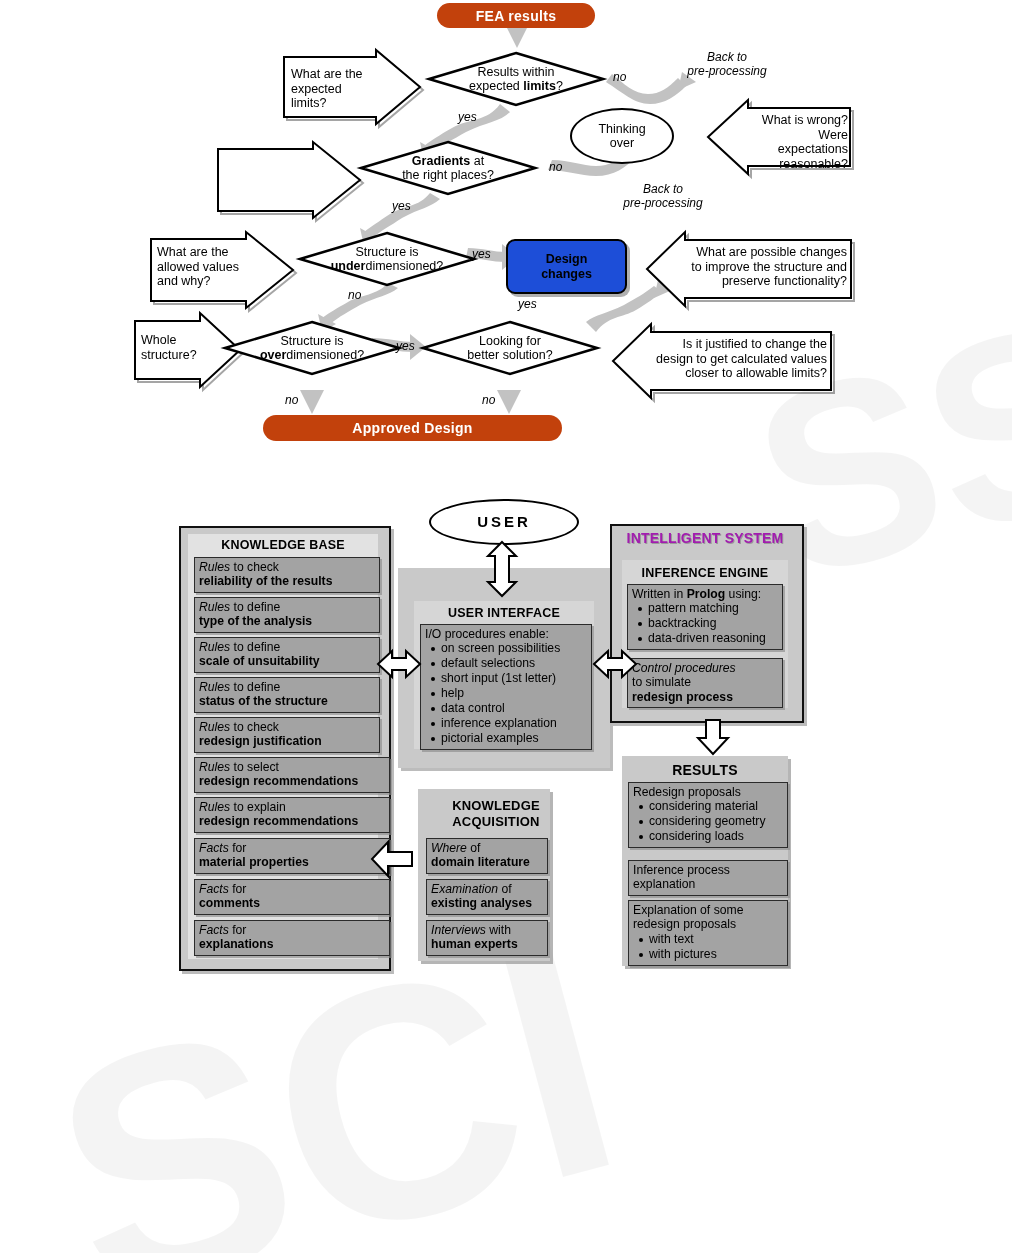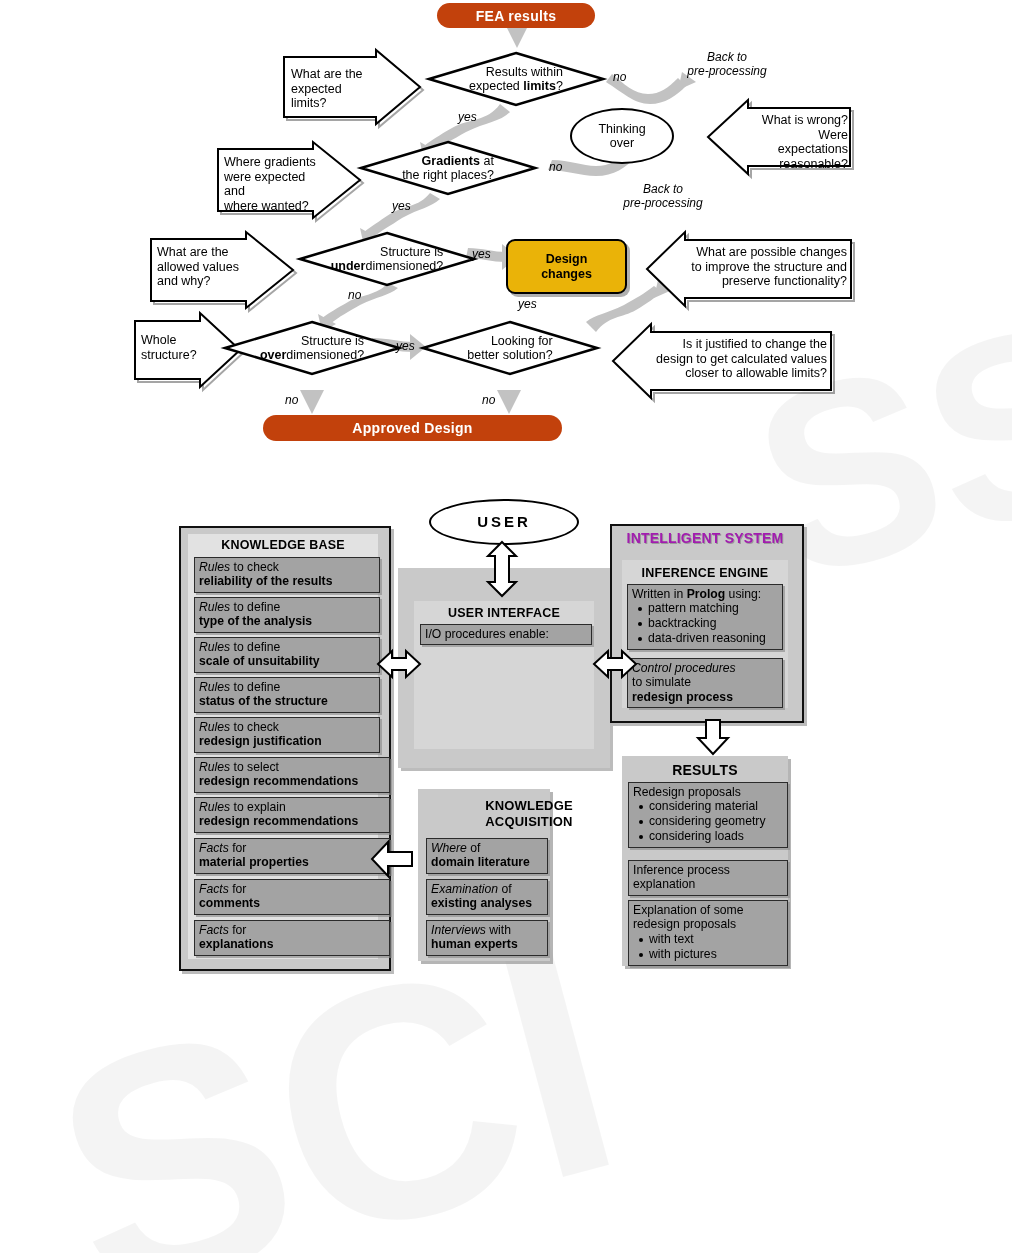--- a/index.html
+++ b/index.html
@@ -14,29 +14,29 @@
   
   .pill{position:absolute;background:#c2410c;border-radius:14px;color:#fff;
         font-weight:bold;display:flex;align-items:center;justify-content:center;
         letter-spacing:.3px;}
 
   
   .dia{position:absolute;}
   .dia svg{position:absolute;left:0;top:0;overflow:visible;}
   .dia .txt{position:absolute;left:0;top:0;width:100%;height:100%;
             display:flex;align-items:center;justify-content:center;
-            text-align:right;line-height:1.16;font-size:12.5px;}
+            text-align:center;line-height:1.16;font-size:12.5px;}
 
   
   .callout{position:absolute;}
   .callout svg{position:absolute;left:0;top:0;overflow:visible;}
   .callout .txt{position:absolute;line-height:1.16;font-size:12.5px;}
 
   
-  .rrect{position:absolute;border:2.5px solid #000;border-radius:9px;background:#eab308;
+  .rrect{position:absolute;border:2.5px solid #000;border-radius:9px;background:#1d4ed8;
          display:flex;align-items:center;justify-content:center;text-align:center;
          font-weight:bold;font-size:12.5px;line-height:1.2;
          box-shadow:3px 3px 0 rgba(150,150,150,.75);}
 
   
   .ell{position:absolute;border:2.5px solid #000;border-radius:50%;background:#fff;
        display:flex;align-items:center;justify-content:center;text-align:center;
        font-size:12.5px;line-height:1.15;}
 
   .lbl{position:absolute;font-style:italic;font-size:12px;}
@@ -111,25 +111,20 @@
     <span>What are the</span><br>
     <span>expected limits?</span>
   </div>
 </div>
 
 <div class="callout" style="left:215px;top:138px;width:152px;height:80px;">
   <svg width="158" height="86" viewBox="0 0 158 86">
     <polygon points="98,4 98,11 3,11 3,73 98,73 98,80 145,42" fill="#fff" stroke="#000" stroke-width="2" transform="translate(3,3)" opacity=".35"></polygon>
     <polygon points="98,4 98,11 3,11 3,73 98,73 98,80 145,42" fill="#fff" stroke="#000" stroke-width="2"></polygon>
   </svg>
-  <div class="txt" style="left:9px;top:17px;width:94px;">
-    <span>Where gradients</span><br>
-    <span>were expected and</span><br>
-    <span>where wanted?</span>
-  </div>
 </div>
 
 <div class="callout" style="left:148px;top:228px;width:152px;height:80px;">
   <svg width="158" height="86" viewBox="0 0 158 86">
     <polygon points="98,4 98,11 3,11 3,73 98,73 98,80 145,42" fill="#fff" stroke="#000" stroke-width="2" transform="translate(3,3)" opacity=".35"></polygon>
     <polygon points="98,4 98,11 3,11 3,73 98,73 98,80 145,42" fill="#fff" stroke="#000" stroke-width="2"></polygon>
   </svg>
   <div class="txt" style="left:9px;top:17px;width:94px;">
     <span>What are the</span><br>
     <span>allowed values</span><br>
@@ -339,24 +334,33 @@
 </div>
 
 <div class="ell" style="left:429px;top:499px;width:146px;height:42px;font-weight:bold;font-size:15px;letter-spacing:3px;">
   <span>USER</span>
 </div>
 
 <div class="graybox" style="left:414px;top:601px;width:180px;height:148px;background:#d6d6d6;"></div>
 <div class="hdr" style="position:absolute;left:414px;top:606px;width:180px;">USER INTERFACE</div>
 <div class="cell" style="position:absolute;left:420px;top:624px;width:162px;">
   <div>I/O procedures enable:</div>
+  <ul class="bul">
+    <li>on screen possibilities</li>
+    <li>default selections</li>
+    <li>short input (1st letter)</li>
+    <li>help</li>
+    <li>data control</li>
+    <li>inference explanation</li>
+    <li>pictorial examples</li>
+  </ul>
 </div>
 
 <div class="graybox shadow2" style="left:418px;top:789px;width:132px;height:172px;background:#c9c9c9;"></div>
-<div class="hdr" style="position:absolute;left:418px;top:798px;width:156px;line-height:1.25;font-size:13px;padding-left:33px;">
+<div class="hdr" style="position:absolute;left:418px;top:798px;width:156px;line-height:1.25;font-size:13px;">
   <span>KNOWLEDGE</span><br>
   <span>ACQUISITION</span>
 </div>
 <div class="cell" style="position:absolute;left:426px;top:838px;width:112px;height:29px;">
   <i>Where</i><span> of</span><br><b>domain literature</b>
 </div>
 <div class="cell" style="position:absolute;left:426px;top:879px;width:112px;height:29px;">
   <i>Examination</i><span> of</span><br><b>existing analyses</b>
 </div>
 <div class="cell" style="position:absolute;left:426px;top:920px;width:112px;height:29px;">

